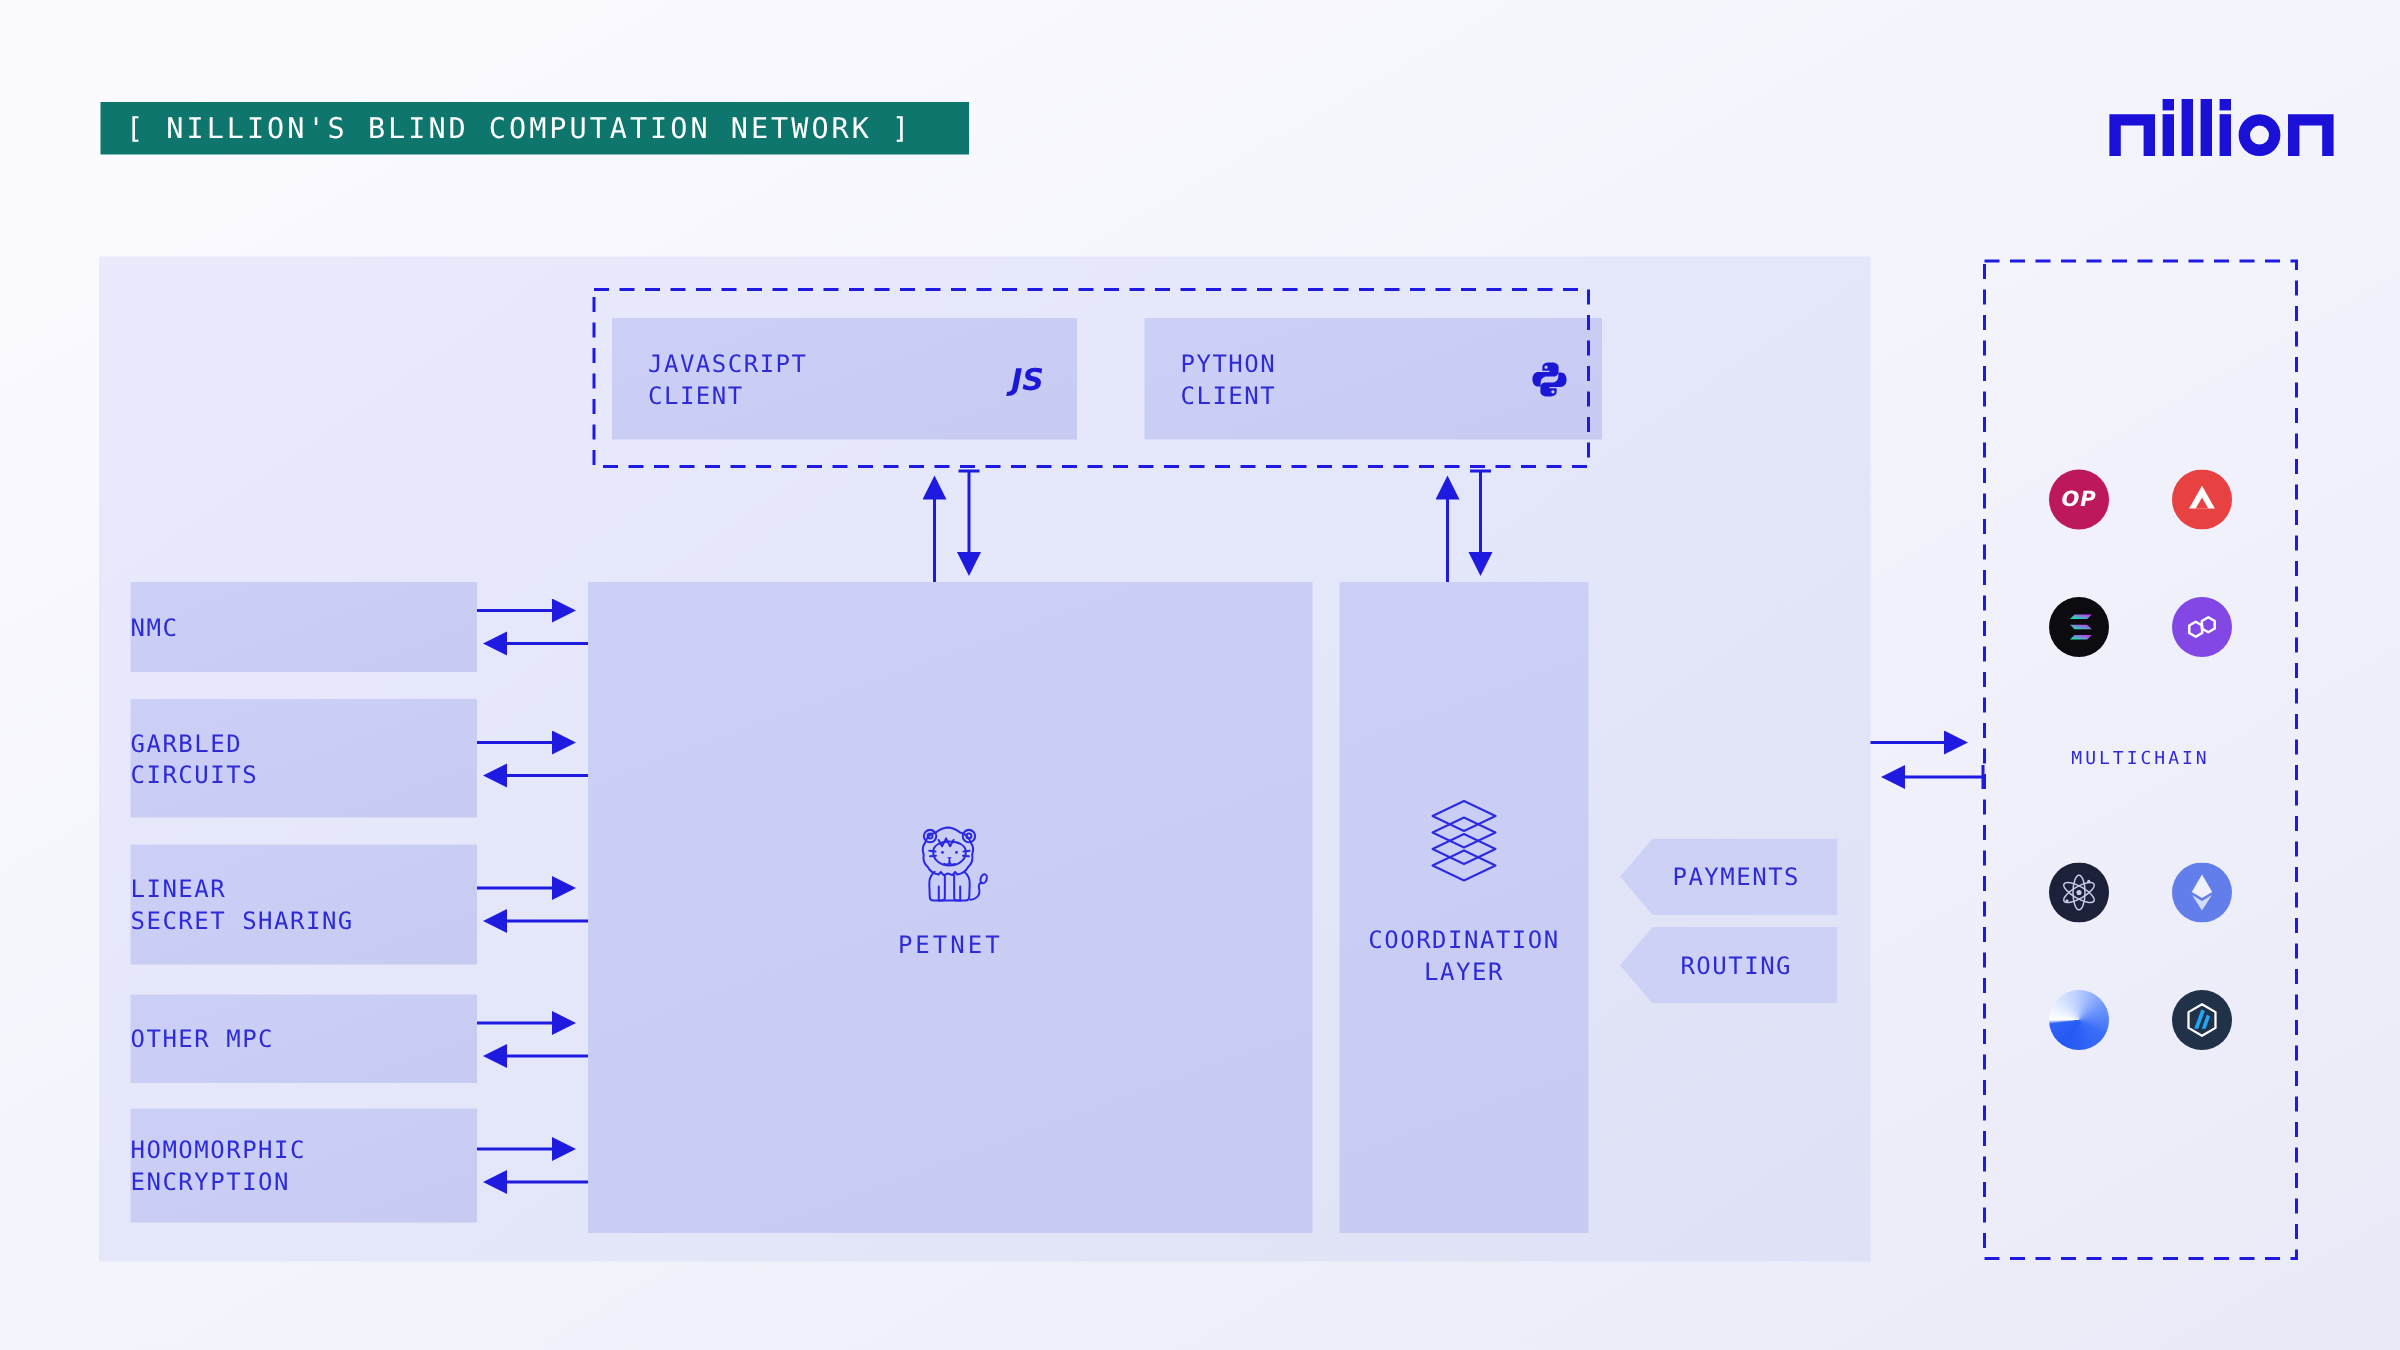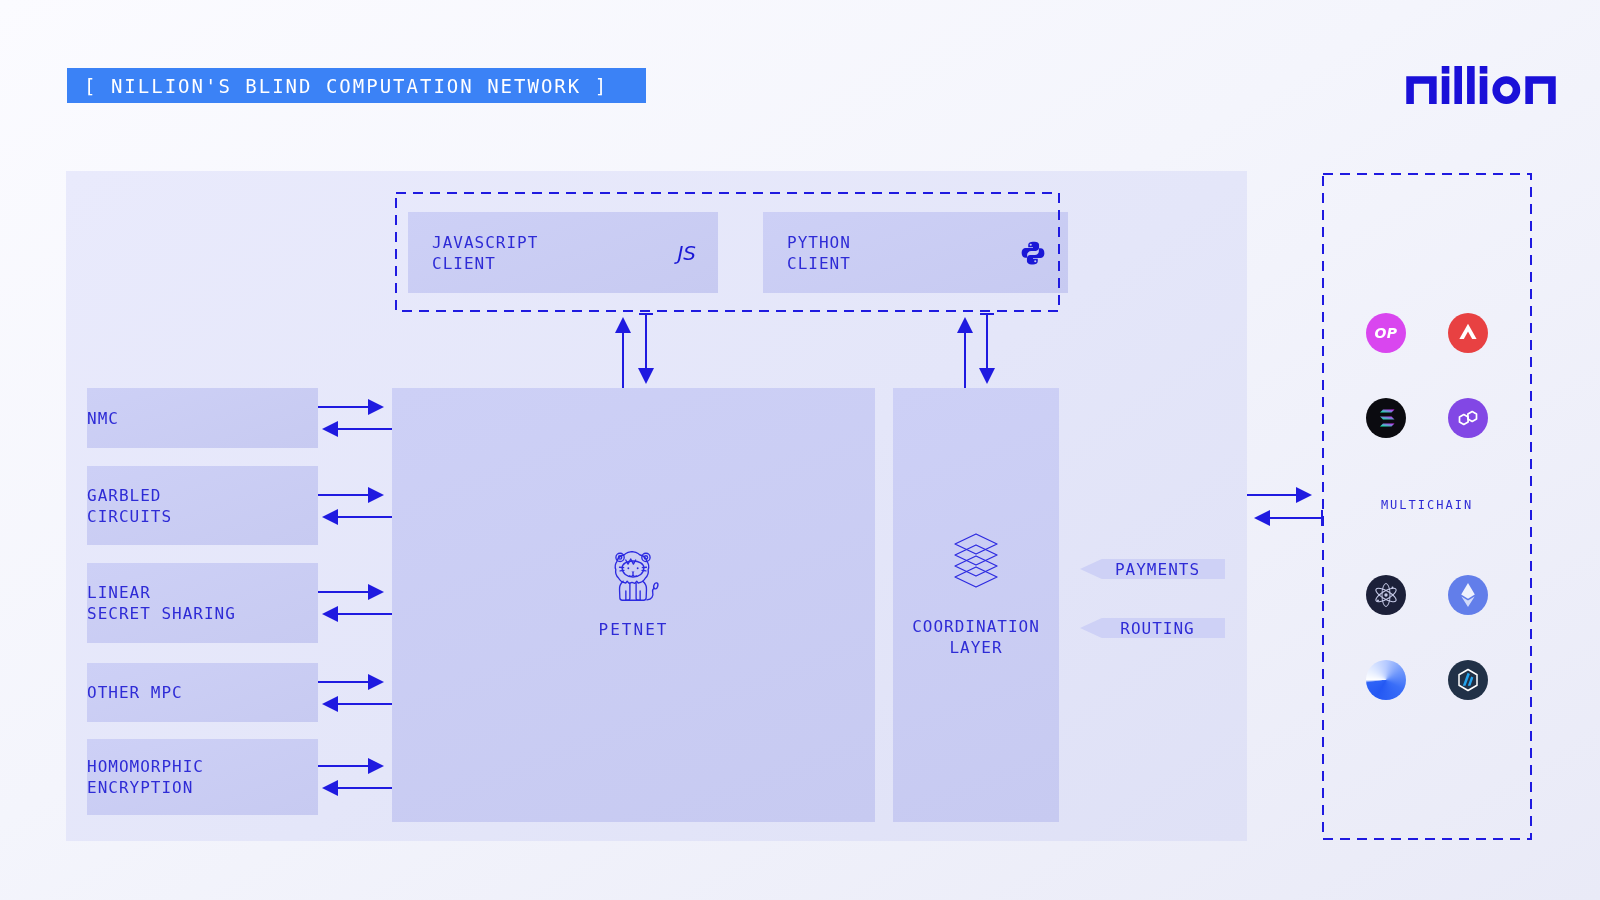--- a/index.html
+++ b/index.html
@@ -5,53 +5,53 @@
   html,body{margin:0;padding:0;}
   body{
     width:1600px;height:900px;position:relative;overflow:hidden;
     background:linear-gradient(150deg,#fbfbff 0%,#f4f5fc 45%,#e9eaf7 100%);
     font-family:"DejaVu Sans Mono",monospace;
   }
   .abs{position:absolute;}
   
   .banner{
     left:67px;top:68px;width:579px;height:35px;
-    background:#3b82f6;color:#ffffff;
+    background:#0f766e;color:#ffffff;
     font-size:19px;letter-spacing:2px;
     display:flex;align-items:center;padding-left:17px;box-sizing:border-box;
     white-space:nowrap;
   }
   
   .logo{left:1406px;top:66px;width:150px;height:38px;}
   
   .panel{
     left:66px;top:171px;width:1181px;height:670px;
     background:linear-gradient(145deg,#e9eafc 0%,#e4e6f9 55%,#dfe1f6 100%);
   }
   
   .box{
     background:linear-gradient(160deg,#cdd0f6 0%,#c7caf1 100%);
     color:#2e2bd6;
   }
   .client-box{top:212px;height:81px;display:flex;align-items:center;
     padding:0 22px 0 24px;box-sizing:border-box;justify-content:space-between;}
   .client-label{font-size:16px;line-height:21px;letter-spacing:1px;display:flex;flex-direction:column;}
-  .js-badge{font-family:"DejaVu Sans",sans-serif;font-weight:normal;font-size:20px;color:#1a17d6;font-style:italic;}
+  .js-badge{font-family:"DejaVu Sans",sans-serif;font-weight:bold;font-size:20px;color:#1a17d6;font-style:italic;}
   .tech-box{left:87px;width:231px;display:flex;flex-direction:column;align-items:flex-start;justify-content:center;
     font-size:16px;line-height:21px;letter-spacing:1px;text-align:center;}
   .petnet-box{left:392px;top:388px;width:483px;height:434px;
     display:flex;flex-direction:column;align-items:center;justify-content:center;}
   .petnet-label{font-size:16px;letter-spacing:2px;margin-top:22px;transform:translateY(-6px);}
   .coord-box{left:893px;top:388px;width:166px;height:434px;
     display:flex;flex-direction:column;align-items:center;justify-content:center;}
   .coord-label{font-size:16px;line-height:21px;letter-spacing:1px;text-align:center;margin-top:26px;}
   .icon-gap{transform:translateY(-10px);display:flex;flex-direction:column;align-items:center;}
   
   .tag{
-    left:1080px;width:145px;height:20px;background:#ced1f6;color:#2e2bd6;
+    left:1080px;width:145px;height:51px;background:#ced1f6;color:#2e2bd6;
     clip-path:polygon(0 50%,15% 0,100% 0,100% 100%,15% 100%);
     display:flex;align-items:center;justify-content:center;
     font-size:16px;letter-spacing:1px;padding-left:10px;box-sizing:border-box;
   }
   
   .mc-label{left:1322px;top:498px;width:210px;text-align:center;
     color:#2e2bd6;font-size:12px;letter-spacing:2px;}
   .chain{width:40px;height:40px;border-radius:50%;display:flex;align-items:center;justify-content:center;}
   .op-text{color:#fff;font-family:"DejaVu Sans",sans-serif;font-weight:bold;font-style:italic;font-size:14px;letter-spacing:0.5px;}
   .gradient-chain{
@@ -167,21 +167,21 @@
       <div>LAYER</div>
     </div>
   </div>
 </div>
 
 <div class="abs tag" style="top:559px;">PAYMENTS</div>
 <div class="abs tag" style="top:618px;">ROUTING</div>
 
 <div class="abs mc-label">MULTICHAIN</div>
 
-<div class="abs chain" style="left:1366px;top:313px;background:#d946ef;">
+<div class="abs chain" style="left:1366px;top:313px;background:#be185d;">
   <span class="op-text">OP</span>
 </div>
 <div class="abs chain" style="left:1448px;top:313px;">
   <svg width="40" height="40" viewBox="0 0 40 40">
     <circle cx="20" cy="20" r="20" fill="#e84142"></circle>
     <path d="M20 10.8 L28.6 26 H11.4 Z" fill="#ffffff"></path>
     <path d="M20 18.6 L24.2 26 H15.8 Z" fill="#e84142"></path>
   </svg>
 </div>
 <div class="abs chain" style="left:1366px;top:398px;">

